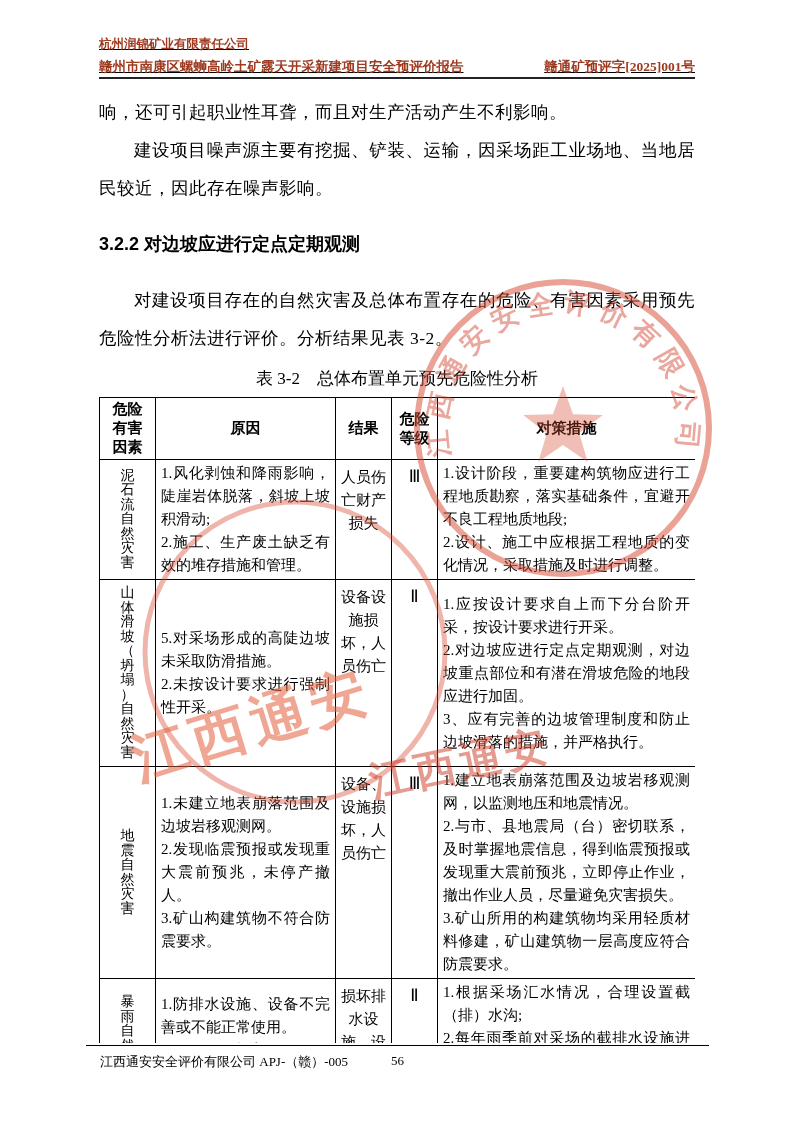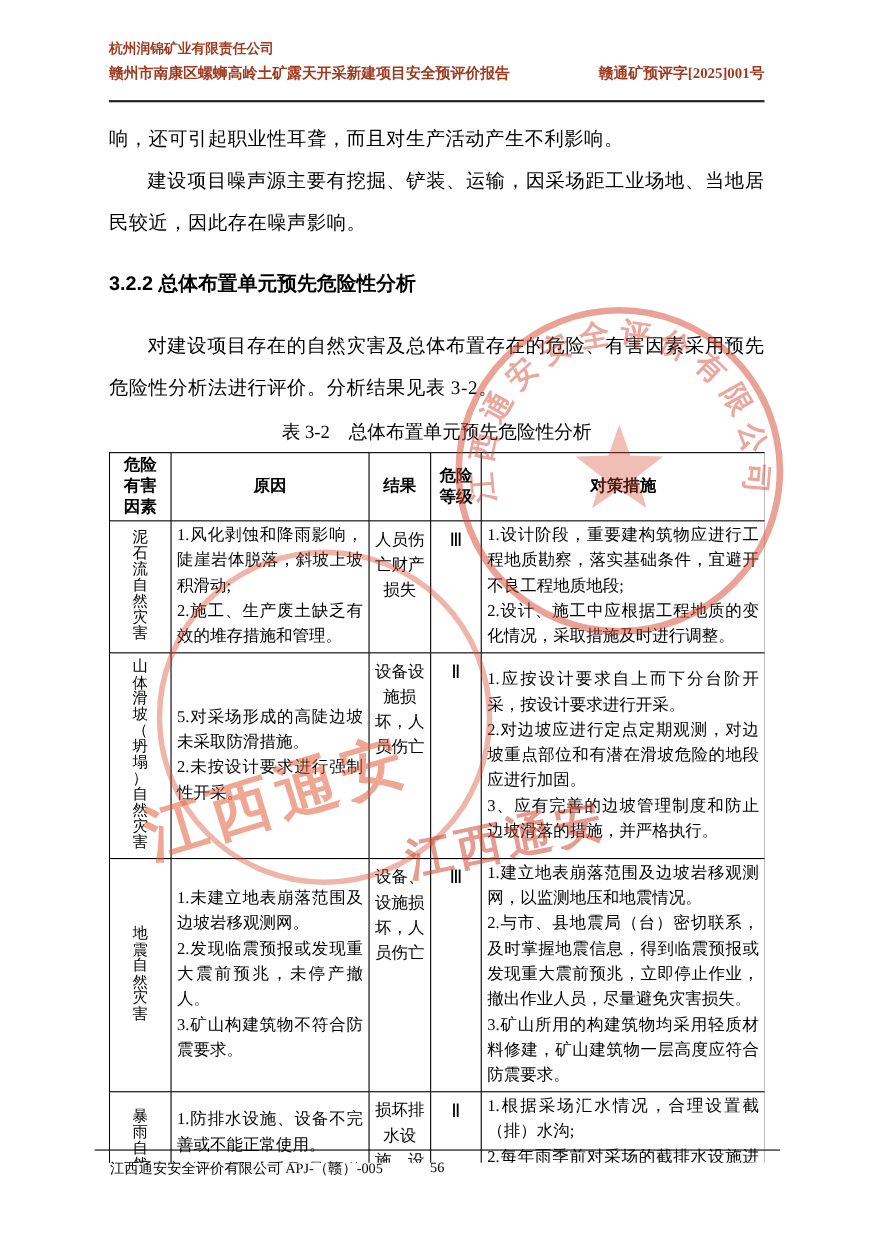--- a/index.html
+++ b/index.html
@@ -1,21 +1,21 @@
 <!DOCTYPE html>
 <html><head>
 <meta charset="utf-8">
 <style>
   html,body{margin:0;padding:0;background:#ffffff;}
   .page{position:relative;width:793px;height:1122px;background:#fff;overflow:hidden;
         font-family:"Liberation Serif","DejaVu Serif",serif;color:#000;}
   .content{position:absolute;left:99px;top:36px;width:596px;z-index:1;}
 
   
-  .doc-header{border-bottom:2.5px solid #222;padding-bottom:15px;}
+  .doc-header{border-bottom:2.5px solid #222;padding-bottom:1px;text-decoration:underline;}
   .doc-header .line1{font-size:12.5px;color:#9e3a20;font-weight:bold;margin-bottom:5px;}
   .doc-header .line2{display:flex;justify-content:space-between;align-items:baseline;
                      font-size:13.5px;color:#9e3a20;font-weight:bold;}
 
   
   .para{font-size:17.5px;line-height:38px;text-align:justify;letter-spacing:.5px;}
   .p1{margin-top:14px;}
   .p2{margin-top:0;text-indent:2em;}
   .heading{margin-top:22px;font-size:18px;font-weight:bold;line-height:30px;
            font-family:"Liberation Sans","DejaVu Sans",sans-serif;}
@@ -62,21 +62,21 @@
       <div class="line1">杭州润锦矿业有限责任公司</div>
       <div class="line2">
         <span>赣州市南康区螺蛳高岭土矿露天开采新建项目安全预评价报告</span>
         <span>赣通矿预评字[2025]001号</span>
       </div>
     </div>
 
     <div class="para p1">响，还可引起职业性耳聋，而且对生产活动产生不利影响。</div>
     <div class="para p2">建设项目噪声源主要有挖掘、铲装、运输，因采场距工业场地、当地居民较近，因此存在噪声影响。</div>
 
-    <div class="heading">3.2.2 总体布置单元预先危险性分析</div>
+    <div class="heading">3.2.2 对边坡应进行定点定期观测</div>
 
     <div class="para p3">对建设项目存在的自然灾害及总体布置存在的危险、有害因素采用预先危险性分析法进行评价。分析结果见表 3-2。</div>
 
     <div class="caption">表 3-2　总体布置单元预先危险性分析</div>
 
     <div class="table-clip">
       <table>
         <colgroup>
           <col style="width:56px">
             <col style="width:180px">

